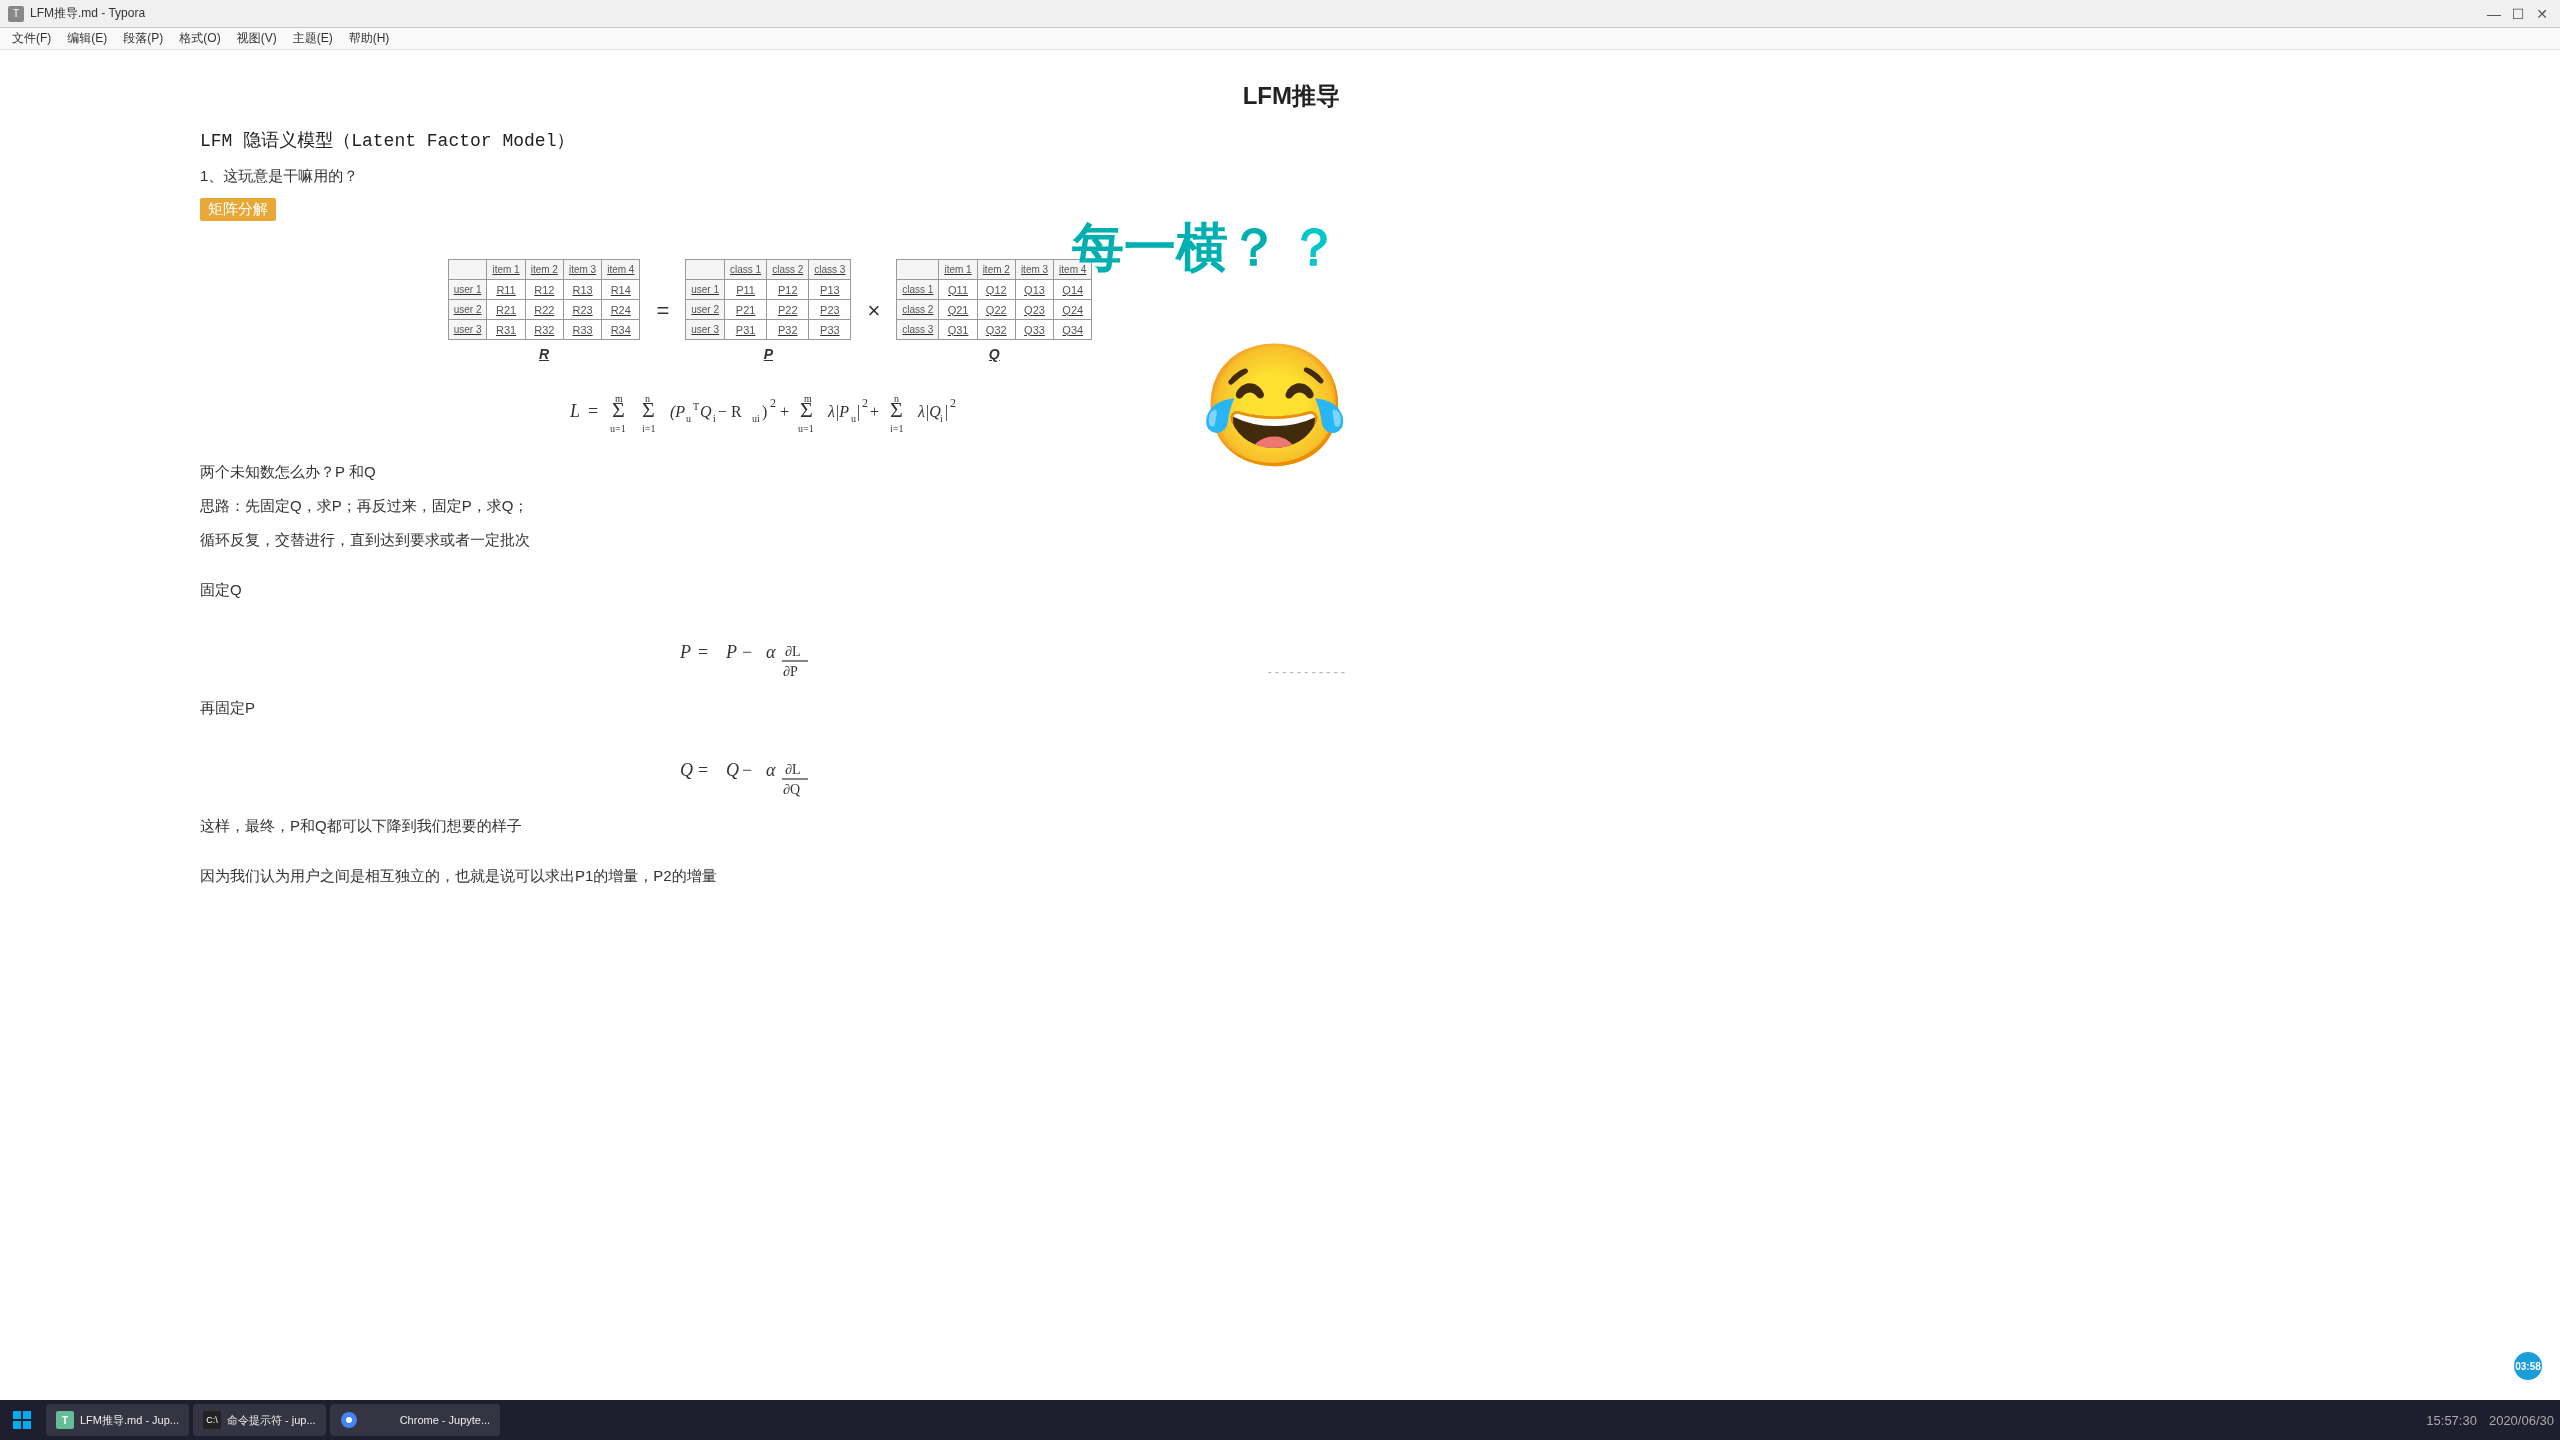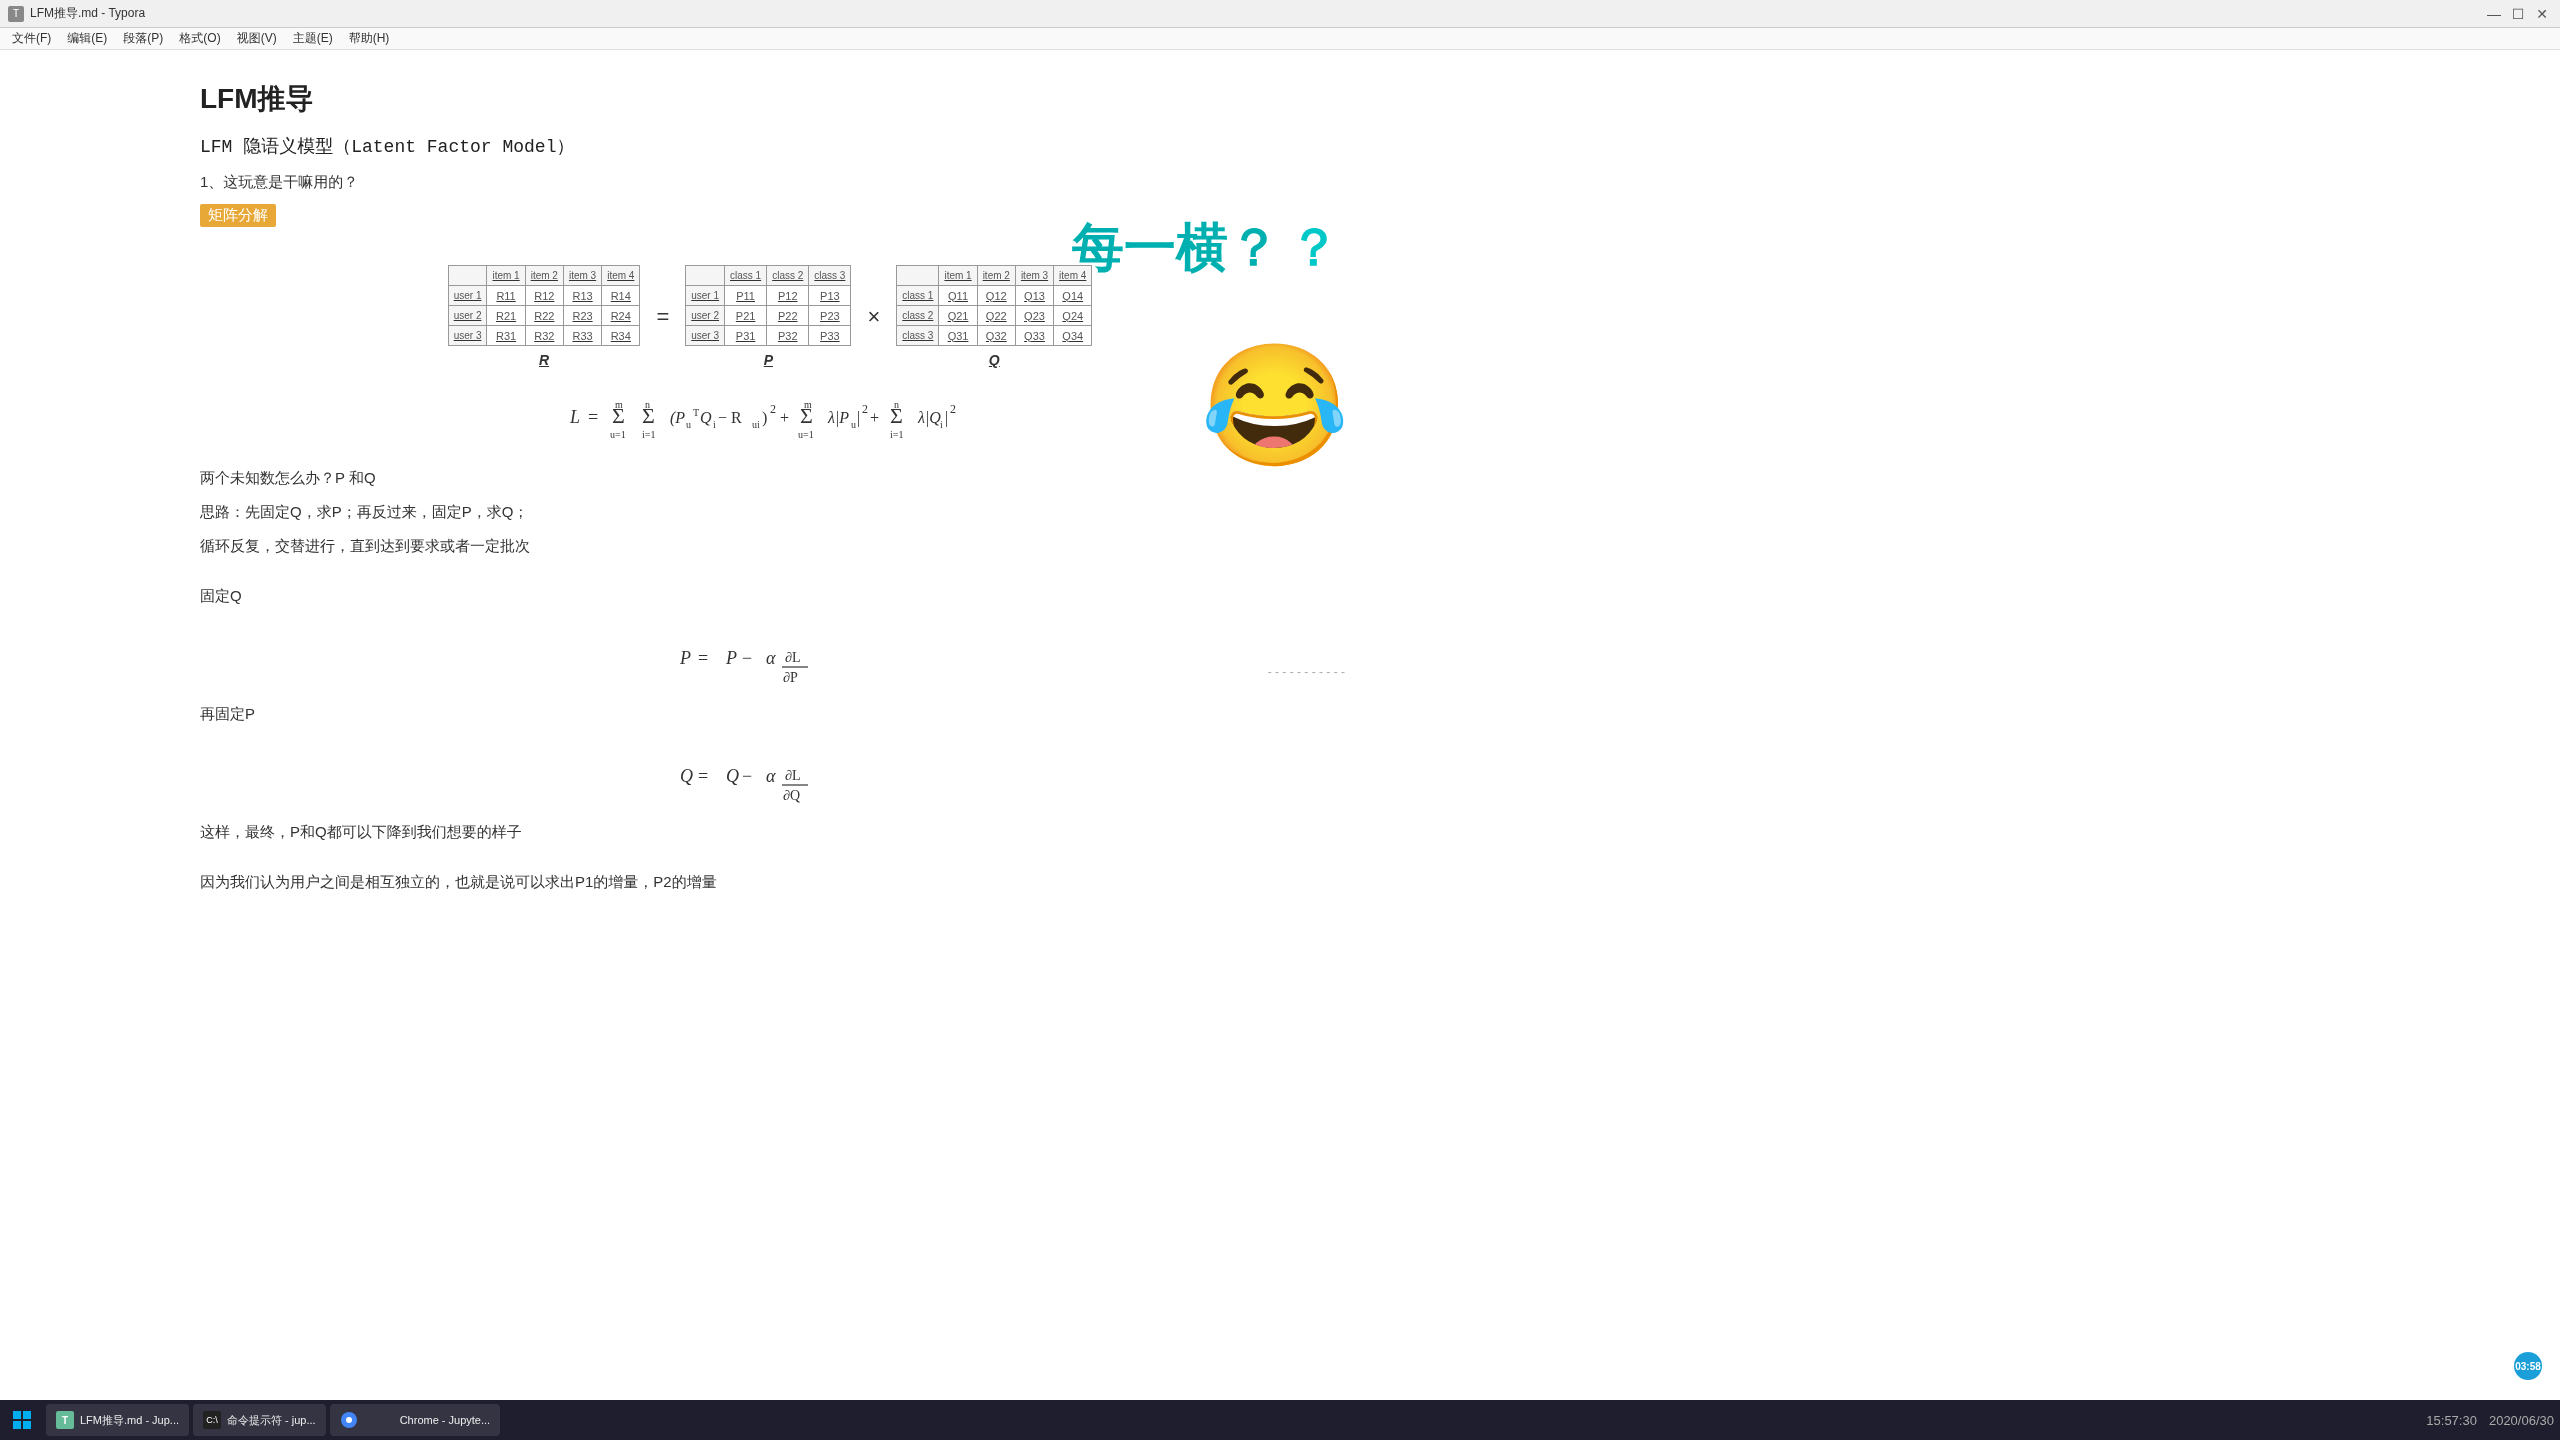--- a/index.html
+++ b/index.html
@@ -67,24 +67,25 @@
 
     
     .content-area {
       padding: 30px 60px 60px 200px;
       max-width: 1400px;
       position: relative;
       min-height: calc(100vh - 50px);
     }
 
     .heading1 {
-      font-size: 28px;
+      font-size: 24px;
       font-weight: bold;
       margin-bottom: 16px;
       color: #222;
+      text-align: right;
     }
     .heading2 {
       font-size: 18px;
       margin-bottom: 12px;
       color: #222;
       font-family: Liberation Mono, monospace;
     }
     .paragraph {
       font-size: 15px;
       margin-bottom: 10px;

